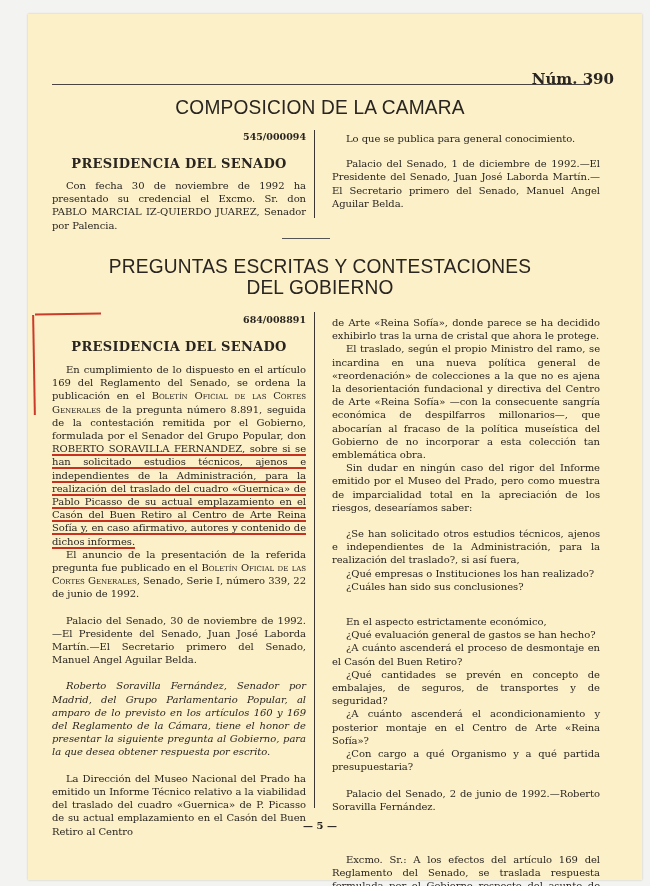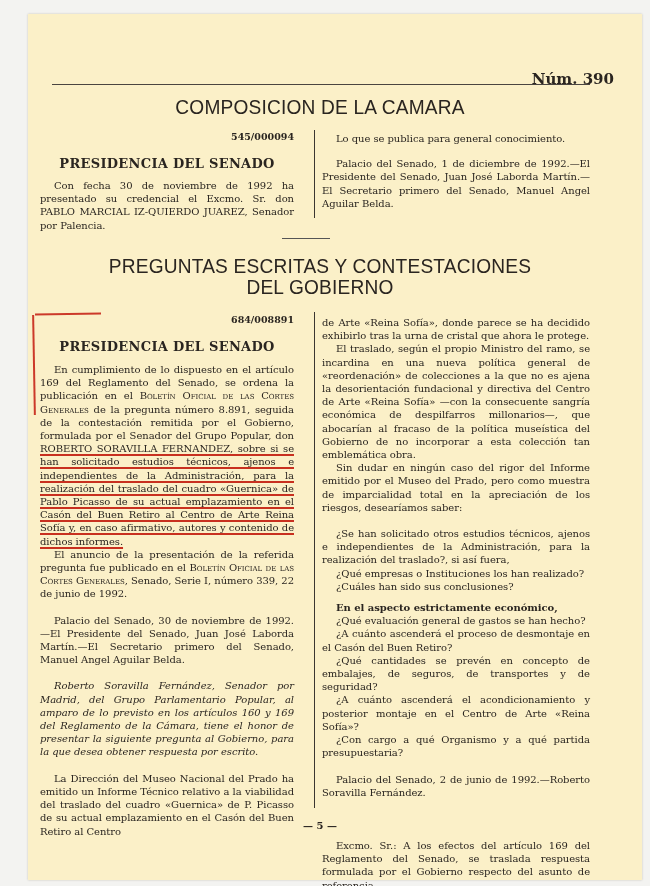--- a/index.html
+++ b/index.html
@@ -19,22 +19,22 @@
     left: 514px; top: 70px; font-size: 15px; font-weight: bold; text-align: right; width: 100px;
   }
   .rule-top { left: 52px; top: 84px; width: 538px; height: 1px; background: #4a4540; }
   .h1 {
     font-family: "Liberation Sans", "DejaVu Sans", sans-serif;
     font-size: 19.5px; letter-spacing: 0.2px; color: #2a2520; text-align: center;
     transform: scaleX(0.98);
   }
   .h1-a { left: 60px; top: 96px; width: 520px; }
   .h1-b { left: 60px; top: 256px; width: 520px; line-height: 21px; }
-  .col-left { left: 40px; width: 254px; }
-  .col-right { left: 322px; width: 268px; }
+  .col-left { left: 52px; width: 254px; }
+  .col-right { left: 332px; width: 268px; }
   .vline { width: 1px; background: #3b3630; left: 314px; }
   .p {
     font-size: 10px; line-height: 13.2px; text-align: justify;
     margin: 0; letter-spacing: -0.05px;
   }
   .ind { text-indent: 14px; }
   .b { font-weight: normal; }
   .sc { font-variant: small-caps; }
   .code { font-weight: bold; font-size: 9.5px; text-align: right; }
   .sec {
@@ -93,21 +93,21 @@
 
 <div class="abs col-right" style="top:316px;">
   <p class="p">de Arte «Reina Sofía», donde parece se ha decidido exhibirlo tras la urna de cristal que ahora le protege.</p>
   <p class="p ind">El traslado, según el propio Ministro del ramo, se incardina en una nueva política general de «reordenación» de colecciones a la que no es ajena la desorientación fundacional y directiva del Centro de Arte «Reina Sofía» —con la consecuente sangría económica de despilfarros millonarios—, que abocarían al fracaso de la política museística del Gobierno de no incorporar a esta colección tan emblemática obra.</p>
   <p class="p ind">Sin dudar en ningún caso del rigor del Informe emitido por el Museo del Prado, pero como muestra de imparcialidad total en la apreciación de los riesgos, desearíamos saber:</p>
   <div style="margin-top:13px;">
     <p class="p ind">¿Se han solicitado otros estudios técnicos, ajenos e independientes de la Administración, para la realización del traslado?, si así fuera,</p>
     <p class="p ind">¿Qué empresas o Instituciones los han realizado?</p>
     <p class="p ind">¿Cuáles han sido sus conclusiones?</p>
   </div>
-  <p class="p ind" style="margin-top:8px;font-weight:bold;">En el aspecto estrictamente económico,</p>
+  <p class="p ind" style="margin-top:22px;">En el aspecto estrictamente económico,</p>
   <div>
     <p class="p ind">¿Qué evaluación general de gastos se han hecho?</p>
     <p class="p ind">¿A cuánto ascenderá el proceso de desmontaje en el Casón del Buen Retiro?</p>
     <p class="p ind">¿Qué cantidades se prevén en concepto de embalajes, de seguros, de transportes y de seguridad?</p>
     <p class="p ind">¿A cuánto ascenderá el acondicionamiento y posterior montaje en el Centro de Arte «Reina Sofía»?</p>
     <p class="p ind">¿Con cargo a qué Organismo y a qué partida presupuestaria?</p>
   </div>
   <p class="p ind" style="margin-top:13px;"><span>Palacio del Senado, 2 de junio de 1992.—</span><span class="b">Roberto Soravilla Fernández.</span></p>
   <p class="p ind" style="margin-top:40px;">Excmo. Sr.: A los efectos del artículo 169 del Reglamento del Senado, se traslada respuesta formulada por el Gobierno respecto del asunto de referencia.</p>
 </div>

